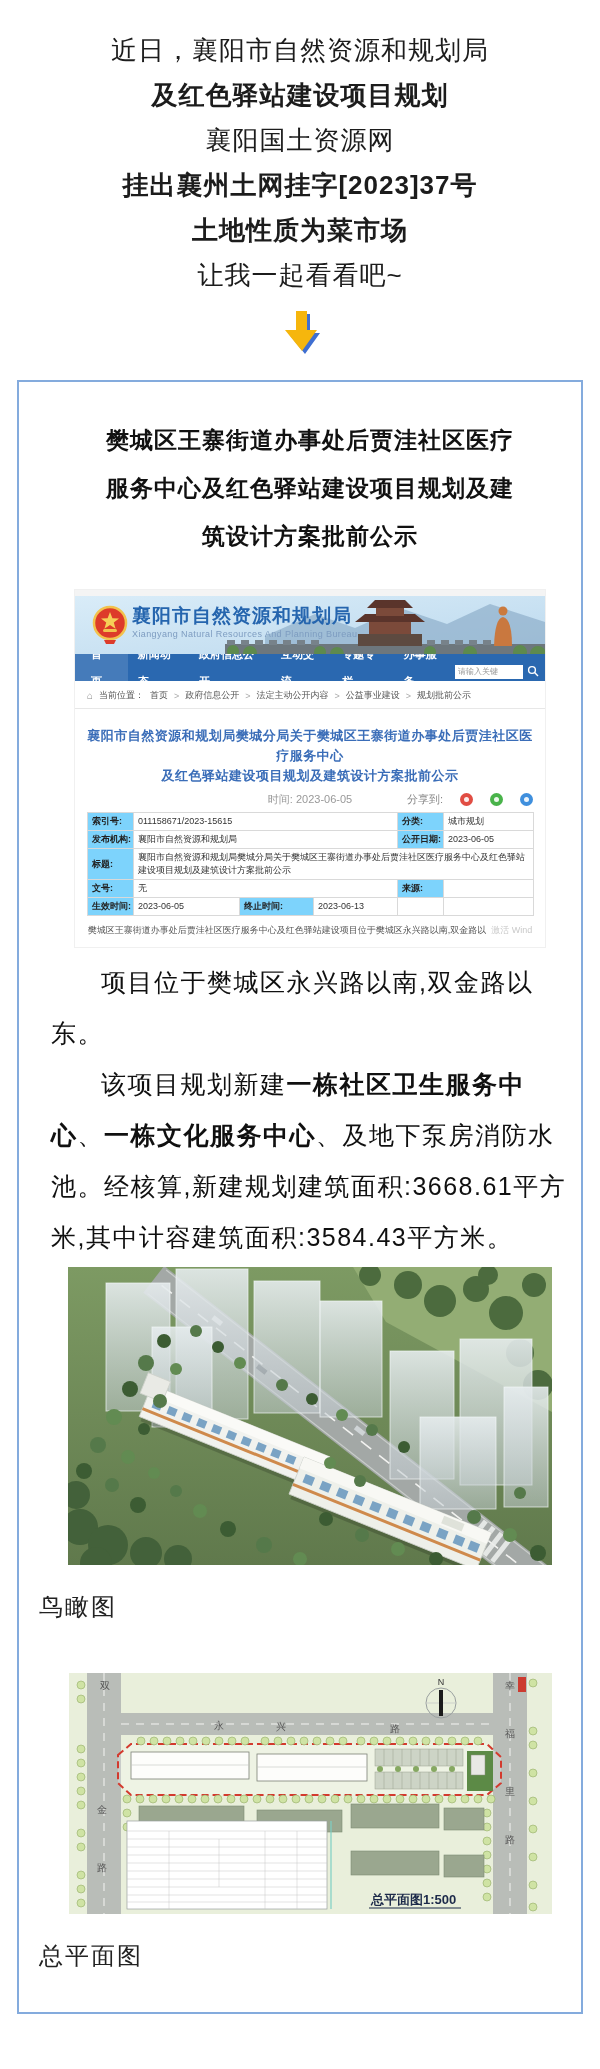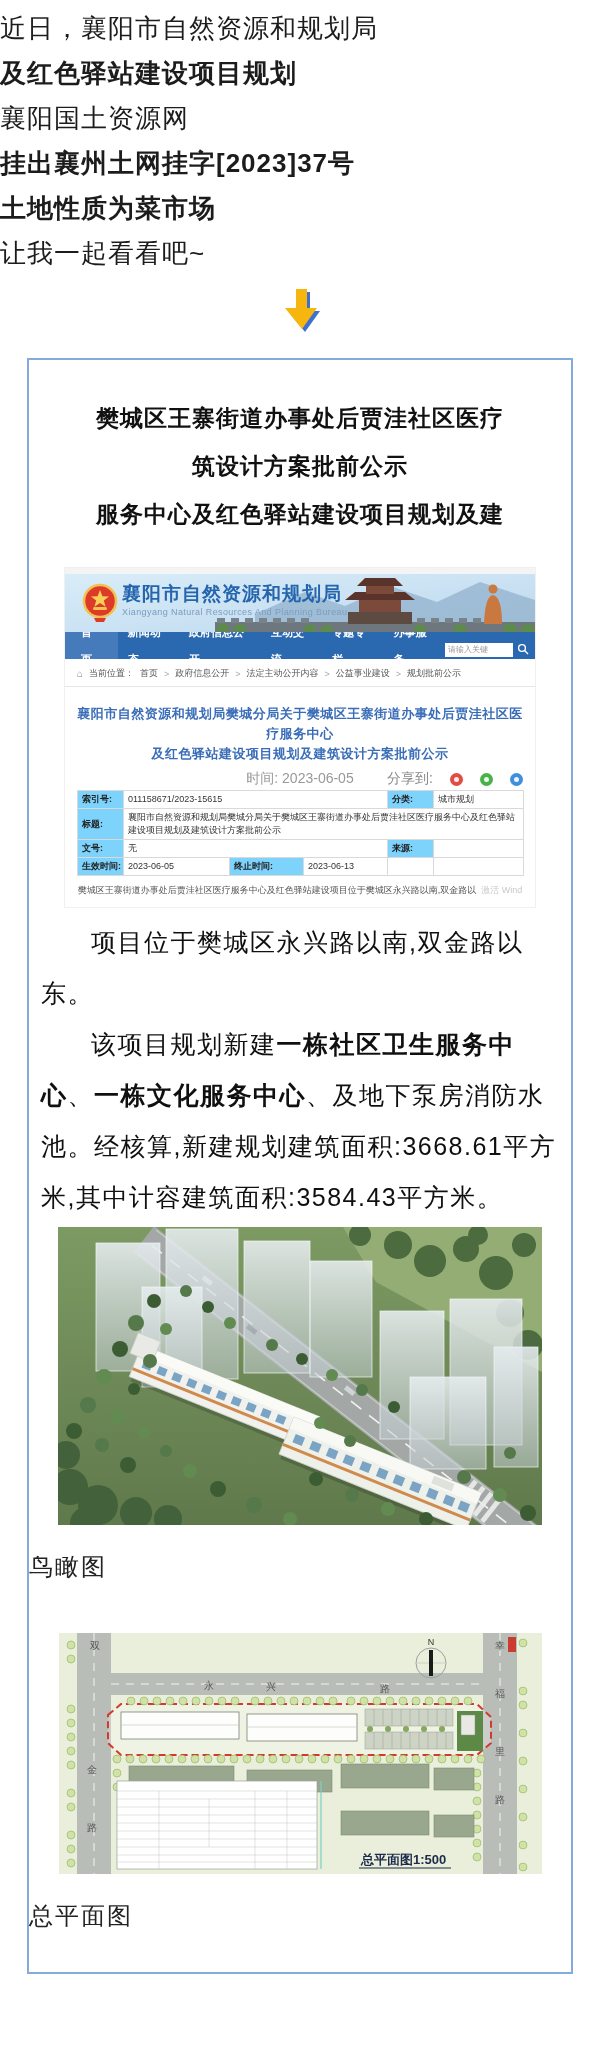--- a/index.html
+++ b/index.html
@@ -2,25 +2,25 @@
 <html><head>
 <meta charset="utf-8">
 <style>
   html,body{margin:0;padding:0;}
   body{
     width:600px;height:2069px;overflow:hidden;background:#ffffff;
     font-family:"Liberation Sans","DejaVu Sans",sans-serif;color:#1f1f1f;
   }
   .b{font-weight:700;}
   
-  .intro{padding-top:6px;text-align:left;font-size:26px;line-height:45px;letter-spacing:1px;color:#1c1c1c;}
+  .intro{padding-top:28px;text-align:center;font-size:26px;line-height:45px;letter-spacing:1px;color:#1c1c1c;}
   
   .arrow-wrap{margin-top:8px;text-align:center;height:50px;}
   
-  .box{margin:24px auto 0;width:542px;border:2px solid #84abdd;background:#fff;padding-bottom:40px;}
+  .box{margin:24px auto 0;width:542px;border:2px solid #84abdd;background:#fff;padding-bottom:40px;padding-left:20px;}
   .box-heading{margin-top:34px;text-align:center;font-size:23px;font-weight:700;line-height:48px;letter-spacing:1px;color:#111;}
   
   .screenshot{width:470px;margin:30px auto 0;font-family:"Liberation Sans",sans-serif;box-shadow:0 0 0 1px #f0f0f0;}
   .ss-topstrip{height:6px;background:#f4f4f4;}
   .ss-banner{position:relative;height:58px;overflow:hidden;background:#cfe6f5;}
   .ss-banner svg{position:absolute;left:0;top:0;}
   .ss-banner .t1{position:absolute;left:57px;top:7px;font-size:19px;font-weight:700;color:#2565ae;letter-spacing:1px;}
   .ss-banner .t2{position:absolute;left:57px;top:33px;font-size:9px;color:#7d9cc0;letter-spacing:.4px;}
   .ss-emblem{position:absolute;left:16px;top:8px;}
   .ss-nav{height:27px;background:#2a68b0;display:flex;align-items:center;color:#fff;font-size:11px;font-weight:700;}
@@ -30,21 +30,21 @@
   .ss-search{width:62px;height:14px;border:none;background:#fff;font-size:8px;padding:0 3px;color:#333;}
   .ss-search::placeholder{color:#999;}
   .ss-mag{margin-left:4px;display:inline-flex;}
   .ss-content{background:#fff;padding:8px 12px 10px;}
   .ss-crumb{display:flex;align-items:center;gap:6px;font-size:9px;color:#555;white-space:nowrap;}
   .ss-crumb .home{color:#888;font-size:10px;}
   .ss-crumb .sep{color:#aaa;}
   .ss-crumb .link{cursor:pointer;}
   .ss-divider{border-bottom:1px solid #e7e7e7;margin:6px -12px 0;}
   .ss-title{margin-top:17px;text-align:center;font-size:13px;font-weight:700;color:#3a6db8;line-height:20px;letter-spacing:.5px;}
-  .ss-meta{position:relative;margin-top:6px;height:14px;font-size:14px;color:#999;text-align:center;}
+  .ss-meta{position:relative;margin-top:6px;height:14px;font-size:11px;color:#999;text-align:center;}
   .ss-share{position:absolute;right:0;top:0;display:flex;align-items:center;gap:17px;color:#888;}
   .ss-share .dot{width:13px;height:13px;border-radius:50%;display:inline-block;position:relative;}
   .dot.red{background:#e14d43;}
   .dot.green{background:#49b34a;}
   .dot.blue{background:#3f8fdd;}
   .dot::after{content:"";position:absolute;left:4px;top:4px;width:5px;height:5px;border-radius:50%;background:#fff;opacity:.9;}
   .ss-table{margin-top:6px;width:100%;border-collapse:collapse;table-layout:fixed;font-size:9px;color:#333;}
   .ss-table td{border:1px solid #d9d9d9;padding:2px 4px;vertical-align:middle;line-height:1.45;}
   .ss-table td.lbl{color:#222;font-weight:700;background:#7dd3fc;white-space:nowrap;}
   .ss-excerpt{margin-top:8px;font-size:9px;color:#555;white-space:nowrap;text-align:center;}
@@ -75,22 +75,22 @@
   <svg width="48" height="50" viewBox="0 0 48 50">
     <path d="M20 5 h11 v19 h10 L26 45 9 24 h11 z" fill="#3f6fd1" transform="translate(3,3)"></path>
     <path d="M20 5 h11 v19 h10 L26 45 9 24 h11 z" fill="#f6b60d"></path>
   </svg>
 </div>
 
 <div class="box">
 
   <div class="box-heading">
     <div>樊城区王寨街道办事处后贾洼社区医疗</div>
+    <div>服务中心及红色驿站建设项目规划及建</div>
     <div>筑设计方案批前公示</div>
-    <div>服务中心及红色驿站建设项目规划及建</div>
   </div>
 
   <div class="screenshot">
     <div class="ss-topstrip"></div>
 
     <div class="ss-banner">
       <svg width="470" height="58" viewBox="0 0 470 58">
         <defs>
           <linearGradient id="sky" x1="0" y1="0" x2="1" y2="1">
             <stop offset="0" stop-color="#d9ecf8"></stop>
@@ -206,20 +206,26 @@
           <col style="width:84px">
             <col style="width:46px">
             <col style="width:90px">
         </colgroup>
         <tbody>
             <tr>
           <td class="lbl">索引号:</td>
           <td colspan="3">011158671/2023-15615</td>
           <td class="lbl">分类:</td>
           <td>城市规划</td>
+        </tr>
+        <tr>
+          <td class="lbl">发布机构:</td>
+          <td colspan="3">襄阳市自然资源和规划局</td>
+          <td class="lbl">公开日期:</td>
+          <td>2023-06-05</td>
         </tr>
         <tr>
           <td class="lbl">标题:</td>
           <td colspan="5">襄阳市自然资源和规划局樊城分局关于樊城区王寨街道办事处后贾洼社区医疗服务中心及红色驿站建设项目规划及建筑设计方案批前公示</td>
         </tr>
         <tr>
           <td class="lbl">文号:</td>
           <td colspan="3">无</td>
           <td class="lbl">来源:</td>
           <td></td>

